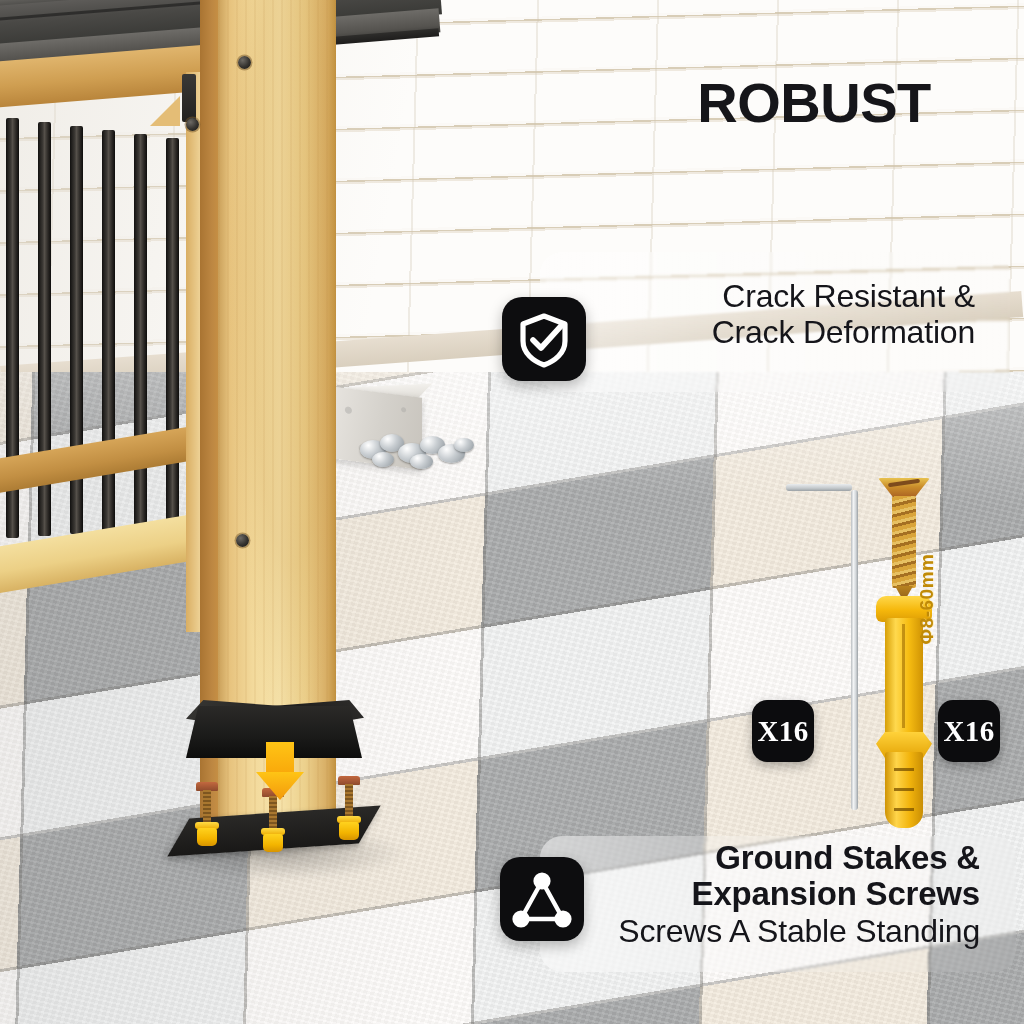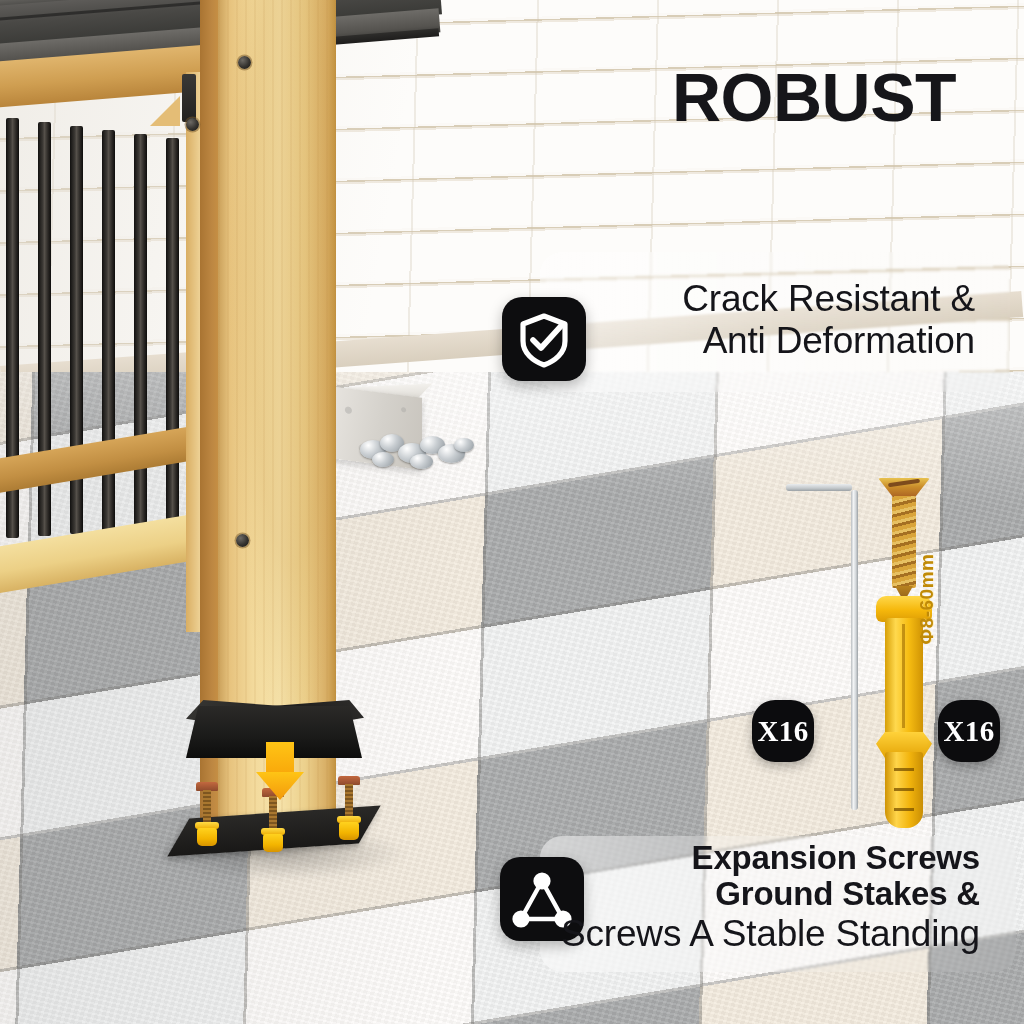--- a/index.html
+++ b/index.html
@@ -453,26 +453,26 @@
     letter-spacing: .5px;
     transform: rotate(-90deg);
     transform-origin: 50% 50%;
     text-shadow: 0 1px 0 rgba(255,230,150,.55);
     pointer-events: none;
   }
 
   
   .headline {
     position: absolute;
-    left: 604px; top: 62px;
+    left: 604px; top: 74px;
     width: 420px;
     text-align: center;
     font-family: "Liberation Sans", sans-serif;
     font-weight: 700;
-    font-size: 68px;
+    font-size: 56px;
     line-height: 1.03;
     letter-spacing: -0.5px;
     color: #16161a;
   }
   .headline .l2 { display: block; }
 
   .panel {
     position: absolute;
     border-radius: 22px;
     background: linear-gradient(90deg, rgba(255,255,255,0.50) 0%, rgba(255,255,255,0.20) 45%, rgba(255,255,255,0.04) 100%);
@@ -498,30 +498,30 @@
     font-family: "Liberation Sans", sans-serif;
     font-weight: 700;
     font-size: 33px;
     line-height: 1.10;
     letter-spacing: -0.2px;
     white-space: nowrap;
   }
   .feat-sub {
     font-family: "Liberation Sans", sans-serif;
     font-weight: 400;
-    font-size: 37px;
+    font-size: 32px;
     line-height: 1.14;
     letter-spacing: -0.2px;
     white-space: nowrap;
   }
 
   .qty-badge {
     position: absolute;
     width: 62px; height: 62px;
-    border-radius: 23px;
+    border-radius: 15px;
     background: #0c0c0e;
     color: #ffffff;
     display: flex;
     align-items: center;
     justify-content: center;
     font-family: "Liberation Serif", serif;
     font-weight: 700;
     font-size: 29px;
     letter-spacing: .4px;
     box-shadow: 0 4px 11px rgba(0,0,0,.30);
@@ -659,38 +659,38 @@
 
   <div class="feature">
     <div class="feat-icon" style="left:502px; top:297px;">
       <svg width="84" height="84" viewBox="0 0 84 84" aria-hidden="true">
         <path d="M42 19 L63 27 L63 44 C63 56 53 64 42 68 C31 64 21 56 21 44 L21 27 Z" fill="none" stroke="#ffffff" stroke-width="5.2" stroke-linecap="round" stroke-linejoin="round"></path>
         <path d="M31 43 L39 51 L59 29" fill="none" stroke="#ffffff" stroke-width="5.6" stroke-linecap="round" stroke-linejoin="round"></path>
       </svg>
     </div>
     <div class="feat-text" style="left:575px; top:278px; width:400px;">
       <div class="feat-sub">Crack Resistant &amp;</div>
-      <div class="feat-sub">Anti Deformation</div>
+      <div class="feat-sub">Crack Deformation</div>
     </div>
   </div>
 
   <div class="qty-badge badge-left">X16</div>
   <div class="qty-badge badge-right">X16</div>
 
   <div class="panel panel-2"></div>
 
   <div class="feature">
     <div class="feat-icon" style="left:500px; top:857px;">
       <svg width="84" height="84" viewBox="0 0 84 84" aria-hidden="true">
         <path d="M42 24 L63 62 L21 62 Z" fill="none" stroke="#ffffff" stroke-width="4.4" stroke-linejoin="round"></path>
         <circle cx="42" cy="24" r="8.6" fill="#ffffff"></circle>
         <circle cx="63" cy="62" r="8.6" fill="#ffffff"></circle>
         <circle cx="21" cy="62" r="8.6" fill="#ffffff"></circle>
       </svg>
     </div>
     <div class="feat-text" style="left:560px; top:840px; width:420px;">
+      <div class="feat-title">Ground Stakes &amp;</div>
       <div class="feat-title">Expansion Screws</div>
-      <div class="feat-title">Ground Stakes &amp;</div>
       <div class="feat-sub">Screws A Stable Standing</div>
     </div>
   </div>
 
 </div>
 
 </body></html>

